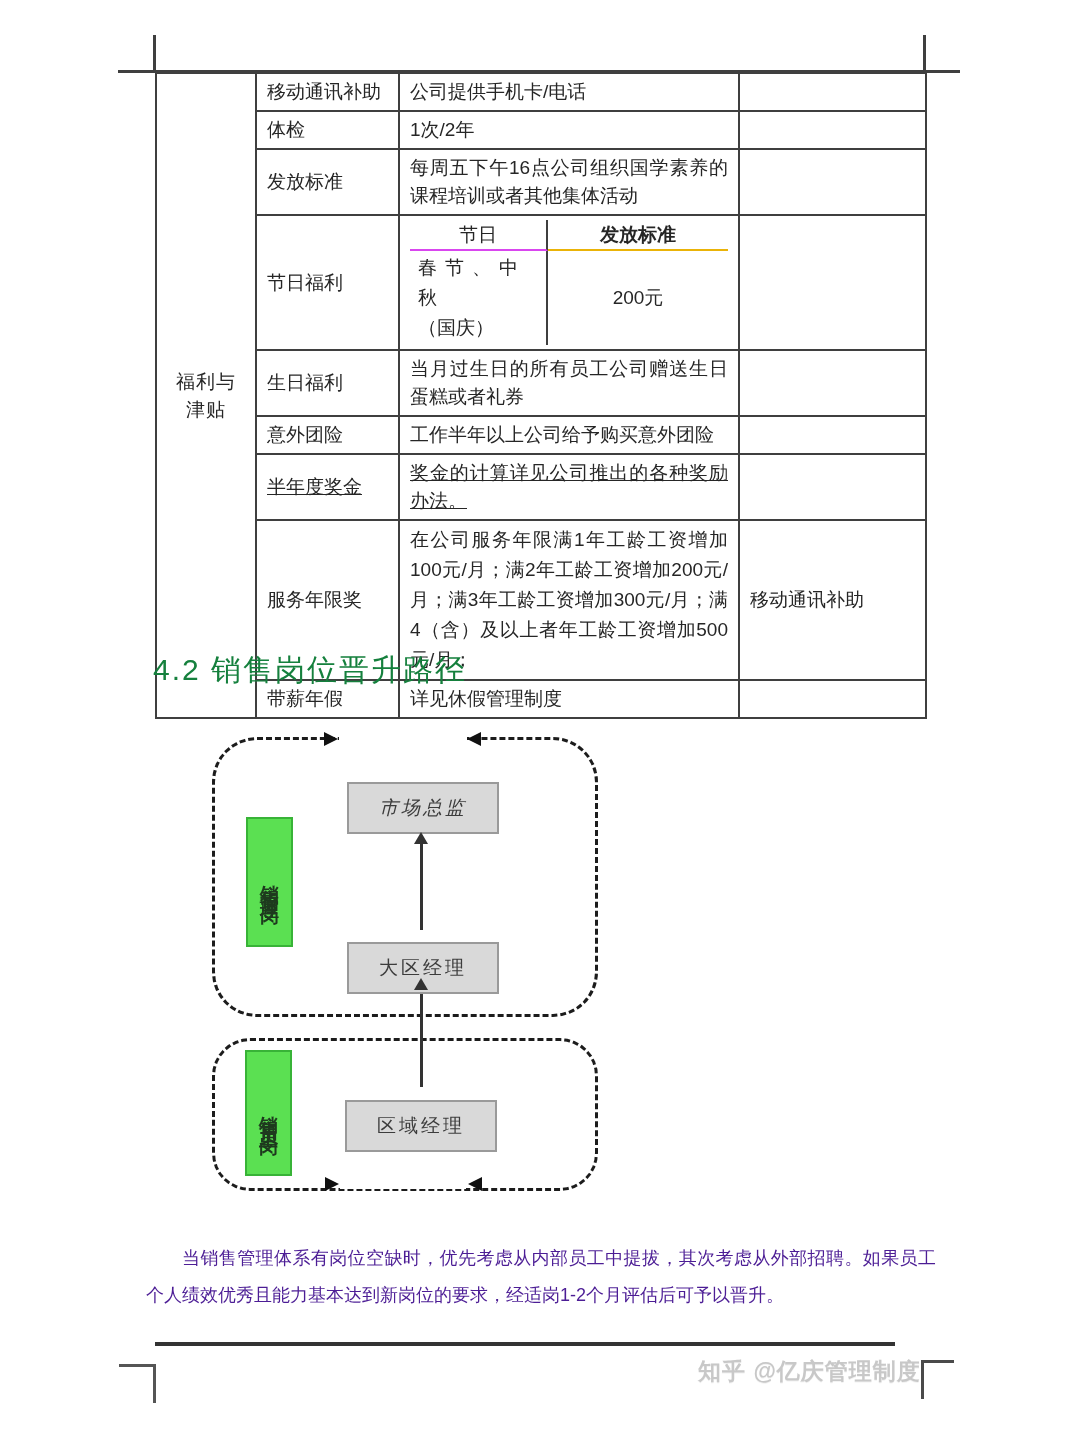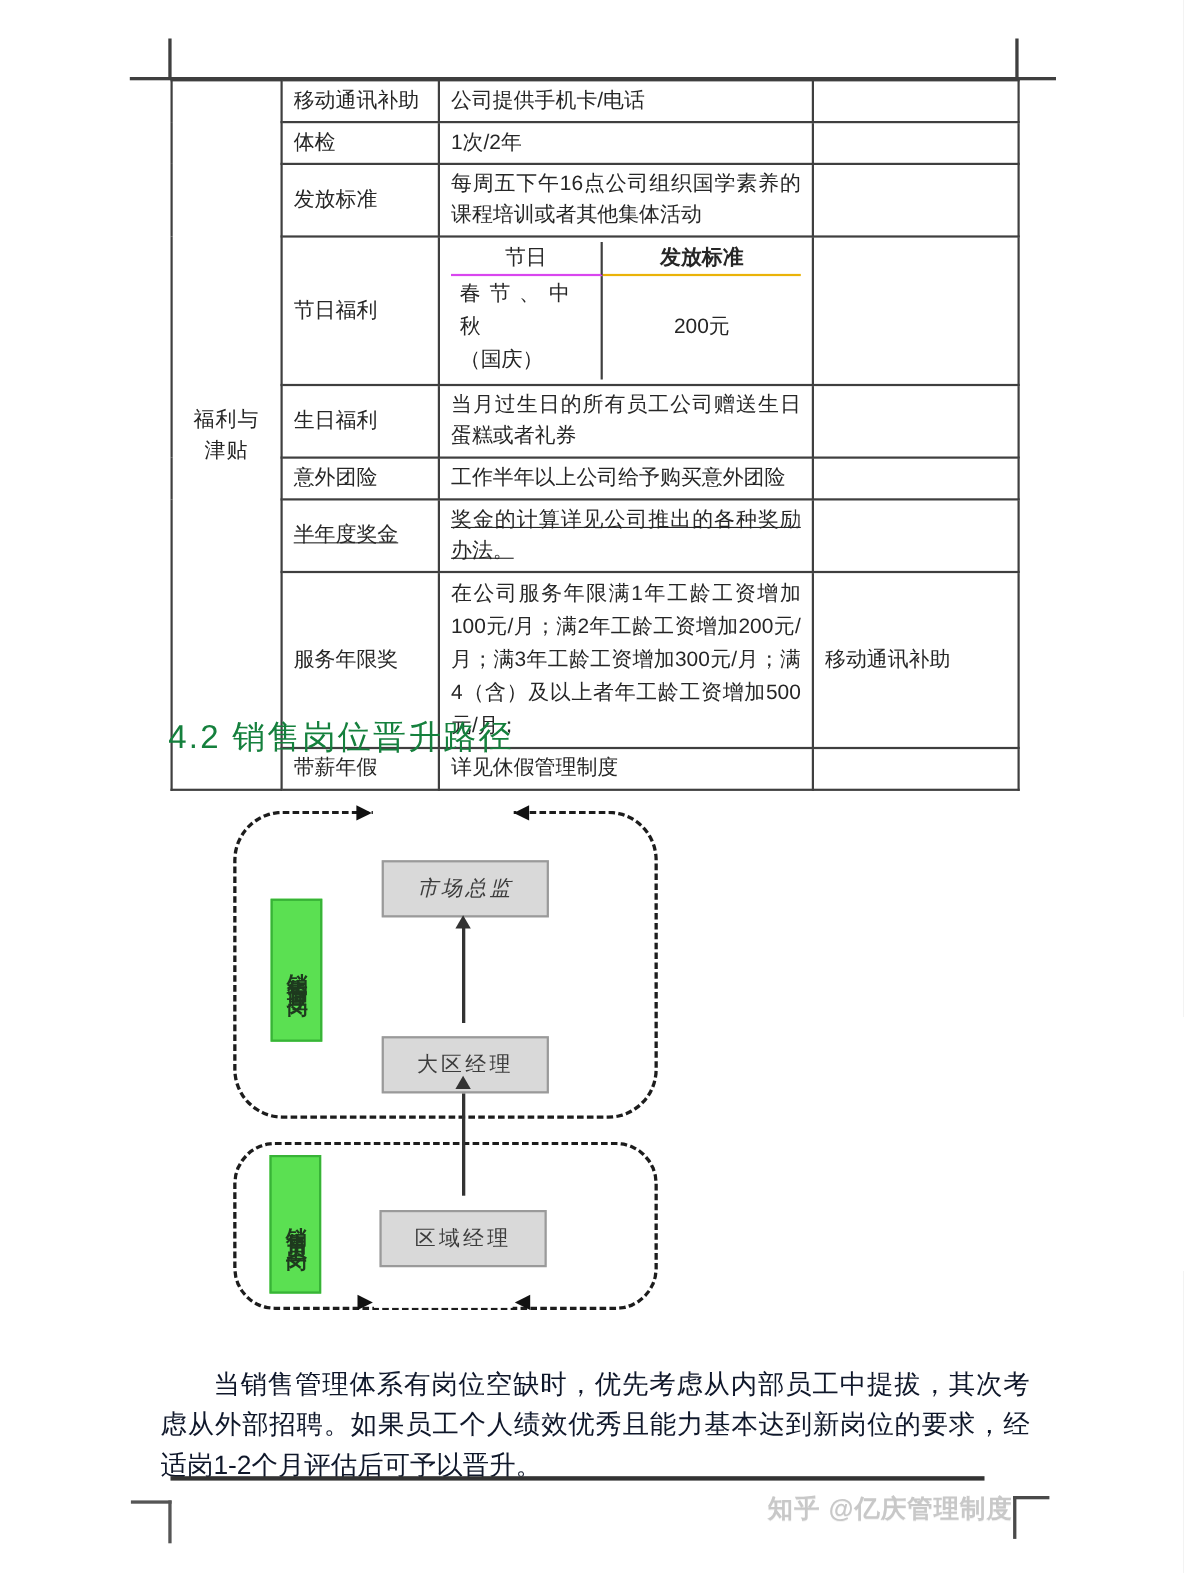--- a/index.html
+++ b/index.html
@@ -37,22 +37,22 @@
   .festival-grid > div{display:flex;align-items:center;justify-content:center;}
   .fg-h1{border-right:2px solid #3f3f3f;border-bottom:2px solid #d946ef;}
   .fg-h2{border-bottom:2px solid #eab308;font-weight:bold;}
   .fg-b1{border-right:2px solid #3f3f3f;flex-direction:column;align-items:flex-start !important;
     padding:2px 8px;justify-content:center;}
   .fg-b1 .sp1{letter-spacing:8px;line-height:30px;}
   .fg-b1 .sp2{line-height:30px;}
   
   .heading{position:absolute;left:153px;top:650px;font-size:30px;font-weight:400;color:#15803d;
     letter-spacing:2px;}
-  .bodytext{position:absolute;left:146px;top:1240px;width:790px;font-size:24px;
-    line-height:37px;text-indent:2em;text-align:justify;color:#0f172a;}
+  .bodytext{position:absolute;left:146px;top:1240px;width:790px;font-size:18px;
+    line-height:37px;text-indent:2em;text-align:justify;color:#4c1d95;}
   
   .dashed-box{position:absolute;border:3.5px dashed #1c1c1c;border-radius:45px;background:transparent;}
   .patch{position:absolute;background:#ffffff;z-index:2;}
   .arr-right{position:absolute;width:0;height:0;border-top:7px solid transparent;
     border-bottom:7px solid transparent;border-left:14px solid #111;z-index:3;}
   .arr-left{position:absolute;width:0;height:0;border-top:7px solid transparent;
     border-bottom:7px solid transparent;border-right:14px solid #111;z-index:3;}
   .arr-up{position:absolute;width:0;height:0;border-left:7px solid transparent;
     border-right:7px solid transparent;border-bottom:12px solid #333;z-index:3;}
   .aline{position:absolute;width:3px;background:#333;z-index:1;}

